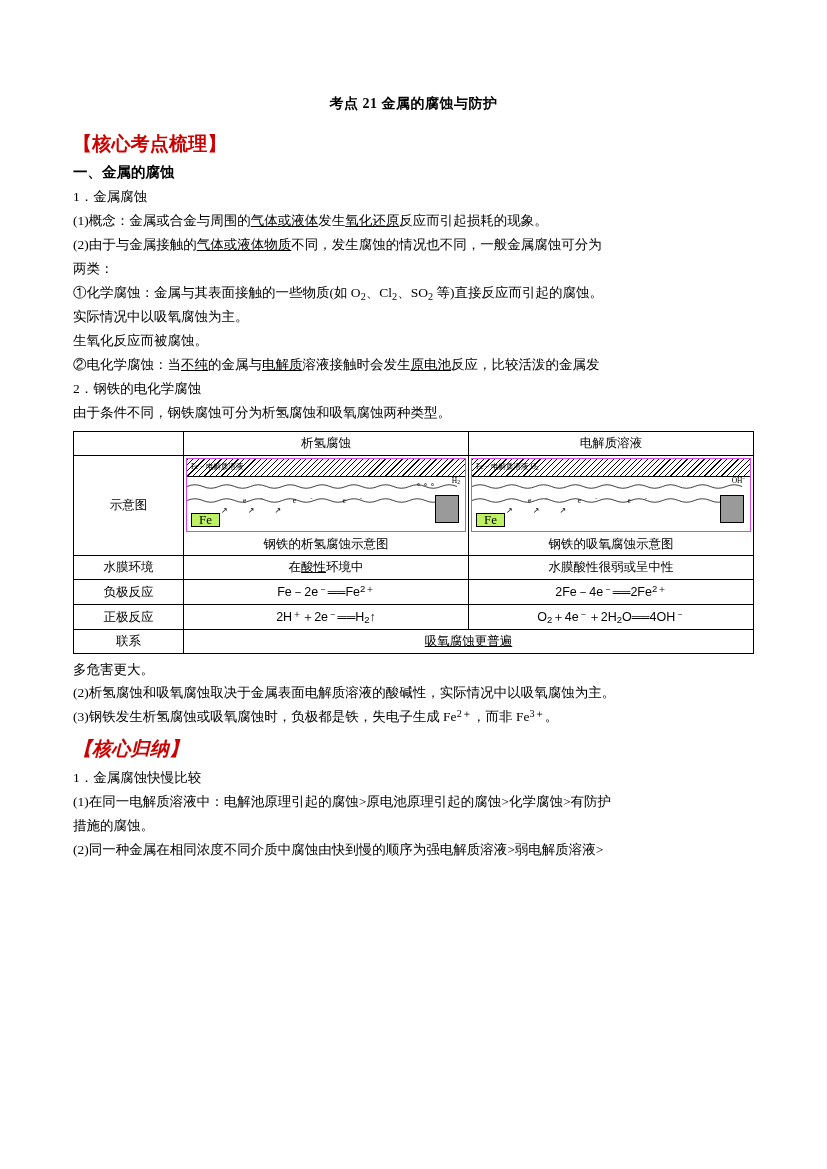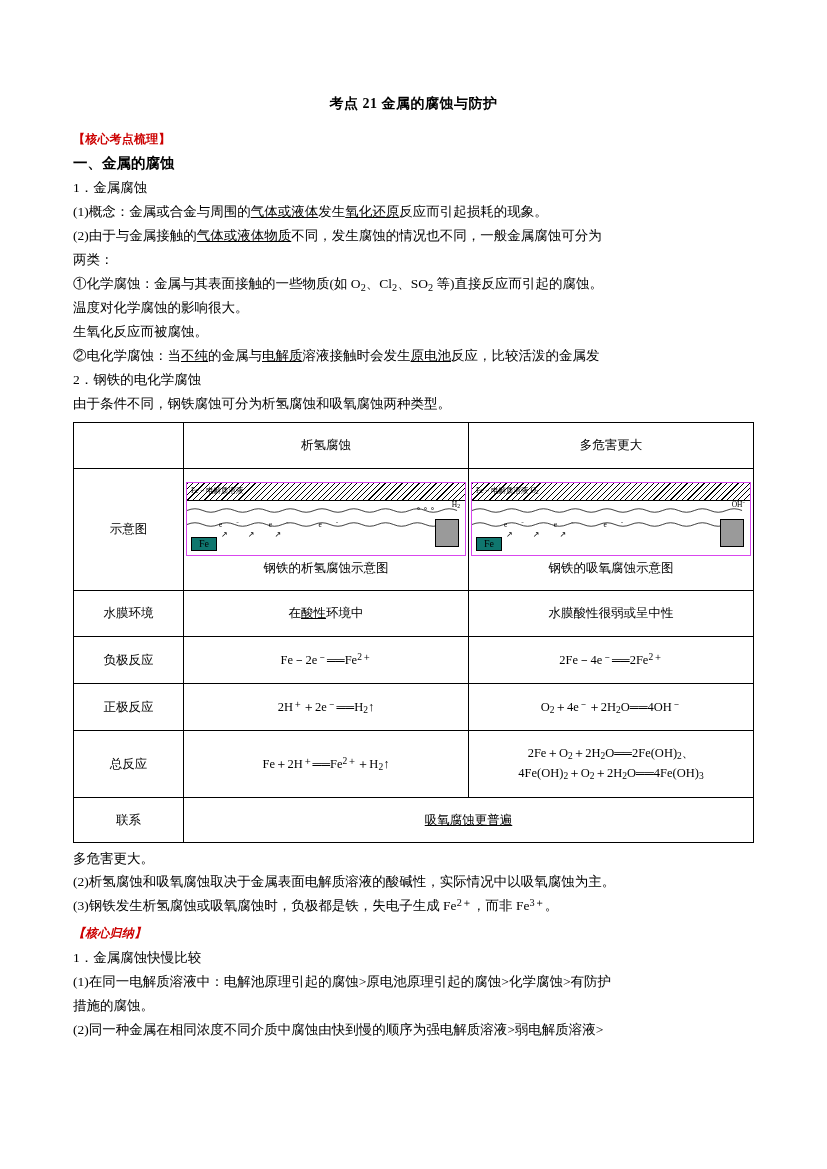--- a/index.html
+++ b/index.html
@@ -24,21 +24,21 @@
     text-align: center;
     font-size: 14px;
     font-weight: bold;
     font-family: "Liberation Serif", serif;
     margin: 0 0 18px 0;
     letter-spacing: 0.5px;
   }
   .section-head {
     color: #cc0000;
     font-weight: bold;
-    font-size: 12px;
+    font-size: 19px;
     margin: 2px 0 6px 0;
     letter-spacing: 0.2px;
   }
   .sub-head {
     font-weight: bold;
     font-size: 14.5px;
     margin: 4px 0 5px 0;
   }
   p.line {
     font-size: 13.5px;
@@ -53,21 +53,21 @@
     border-collapse: collapse;
     width: 100%;
     margin: 7px 0 6px 0;
     table-layout: fixed;
   }
   table.main td {
     border: 1px solid #000000;
     font-size: 12.5px;
     text-align: center;
     vertical-align: middle;
-    padding: 13px 2px;
+    padding: 2px 2px;
     line-height: 1.5;
   }
   .col-label { width: 110px; }
   .rowh {
     font-size: 13px;
   }
   .diagram-cell {
     padding: 5px 6px 4px 6px;
   }
   .diagram-caption {
@@ -107,23 +107,23 @@
   }
   .fig .label-right {
     position: absolute;
     right: 5px;
     font-size: 7.5px;
   }
   .fig .block-fe {
     position: absolute;
     left: 4px;
     bottom: 4px;
-    font-size: 10px;
+    font-size: 13px;
     border: 1px solid #000;
-    background: #0f766e;
+    background: #bef264;
     padding: 0 7px;
     line-height: 12px;
   }
   .fig .carbon {
     position: absolute;
     right: 6px;
     bottom: 8px;
     width: 22px;
     height: 26px;
     background: #9a9a9a;
@@ -132,33 +132,33 @@
   .fig .arrows {
     position: absolute;
     left: 34px;
     bottom: 14px;
     font-size: 8px;
     letter-spacing: 9px;
   }
   .fig .e-marks {
     position: absolute;
     bottom: 24px;
-    left: 32px;
+    left: 56px;
     font-size: 7.5px;
     letter-spacing: 14px;
   }
   .fig .bubbles {
     position: absolute;
     right: 30px;
     top: 20px;
     font-size: 8px;
   }
   sub { font-size: 76%; vertical-align: -0.25em; }
   sup { font-size: 76%; vertical-align: 0.42em; }
-  .eq { font-family: Liberation Serif, serif; }
+  .eq { font-family: Liberation Sans, sans-serif; }
   .note-list p { margin-bottom: 2px; }
   .mt8 { margin-top: 8px; font-style: italic; }
 </style>
 </head>
 <body>
 
 <div class="page">
 
   <h1 class="doc-title">考点 21 金属的腐蚀与防护</h1>
 
@@ -167,39 +167,39 @@
   <div class="sub-head">一、金属的腐蚀</div>
 
   <p class="line">1．金属腐蚀</p>
 
   <p class="line">(1)概念：金属或合金与周围的<span class="u">气体或液体</span>发生<span class="u">氧化还原</span>反应而引起损耗的现象。</p>
 
   <p class="line">(2)由于与金属接触的<span class="u">气体或液体物质</span>不同，发生腐蚀的情况也不同，一般金属腐蚀可分为</p>
   <p class="line">两类：</p>
 
   <p class="line">①化学腐蚀：金属与其表面接触的一些物质(如 O<sub>2</sub>、Cl<sub>2</sub>、SO<sub>2</sub> 等)直接反应而引起的腐蚀。</p>
-  <p class="line">温度对化学腐蚀的影响很大。</p>
+  <p class="line">实际情况中以吸氧腐蚀为主。</p>
 
   <p class="line">生氧化反应而被腐蚀。</p>
   <p class="line">②电化学腐蚀：当<span class="u">不纯</span>的金属与<span class="u">电解质</span>溶液接触时会发生<span class="u">原电池</span>反应，比较活泼的金属发</p>
 
   <p class="line">2．钢铁的电化学腐蚀</p>
   <p class="line">由于条件不同，钢铁腐蚀可分为析氢腐蚀和吸氧腐蚀两种类型。</p>
 
   <table class="main">
     <colgroup>
       <col class="col-label">
       <col style="width:285px;">
       <col style="width:285px;">
     </colgroup>
     <tbody>
       <tr>
         <td></td>
         <td class="rowh">析氢腐蚀</td>
-        <td class="rowh">多危害更大</td>
+        <td class="rowh">电解质溶液</td>
       </tr>
 
       <tr>
         <td class="rowh">示意图</td>
         <td class="diagram-cell">
           <div class="fig">
             <div class="hatch"></div>
             <div class="label-left">Fe－电解质溶液</div>
             <div class="label-right" style="top:16px;">H<sub>2</sub></div>
             <div class="wave" style="top:24px;">
@@ -255,28 +255,20 @@
         <td class="eq">Fe－2e<sup>－</sup>══Fe<sup>2＋</sup></td>
         <td class="eq">2Fe－4e<sup>－</sup>══2Fe<sup>2＋</sup></td>
       </tr>
 
       <tr>
         <td class="rowh">正极反应</td>
         <td class="eq">2H<sup>＋</sup>＋2e<sup>－</sup>══H<sub>2</sub>↑</td>
         <td class="eq">O<sub>2</sub>＋4e<sup>－</sup>＋2H<sub>2</sub>O══4OH<sup>－</sup></td>
       </tr>
 
-      <tr>
-        <td class="rowh">总反应</td>
-        <td class="eq">Fe＋2H<sup>＋</sup>══Fe<sup>2＋</sup>＋H<sub>2</sub>↑</td>
-        <td class="eq">
-          <div>2Fe＋O<sub>2</sub>＋2H<sub>2</sub>O══2Fe(OH)<sub>2</sub>、</div>
-          <div>4Fe(OH)<sub>2</sub>＋O<sub>2</sub>＋2H<sub>2</sub>O══4Fe(OH)<sub>3</sub></div>
-        </td>
-      </tr>
 
       <tr>
         <td class="rowh">联系</td>
         <td colspan="2"><span class="u">吸氧腐蚀更普遍</span></td>
       </tr>
     </tbody>
   </table>
 
   <div class="note-list">
     <p class="line">多危害更大。</p>

